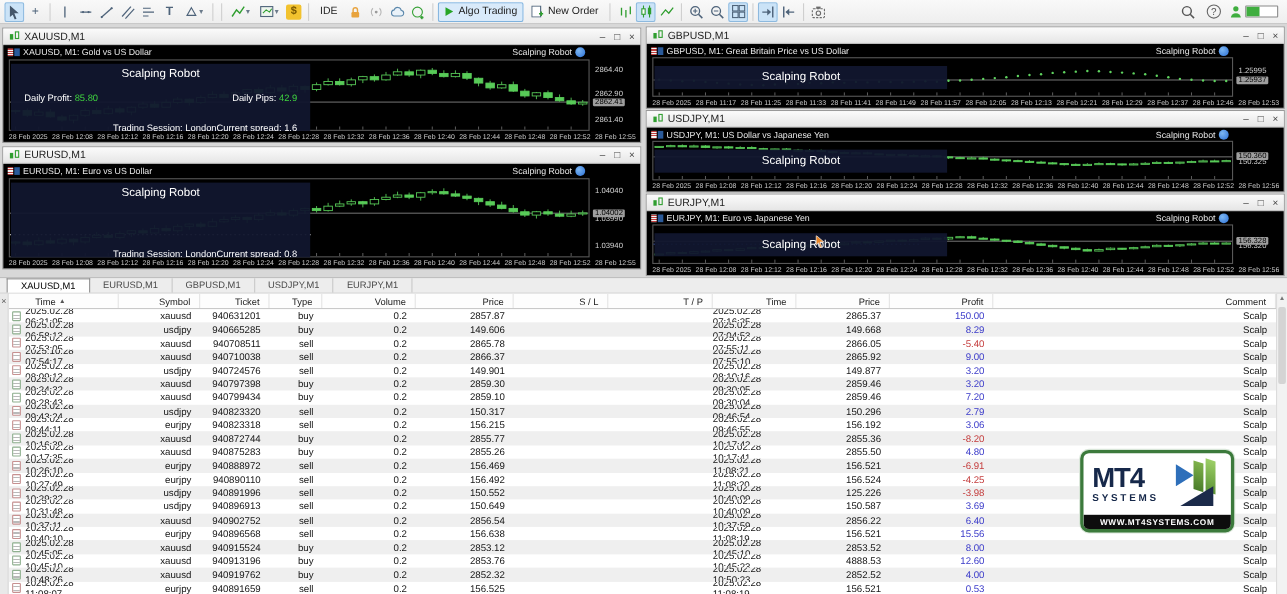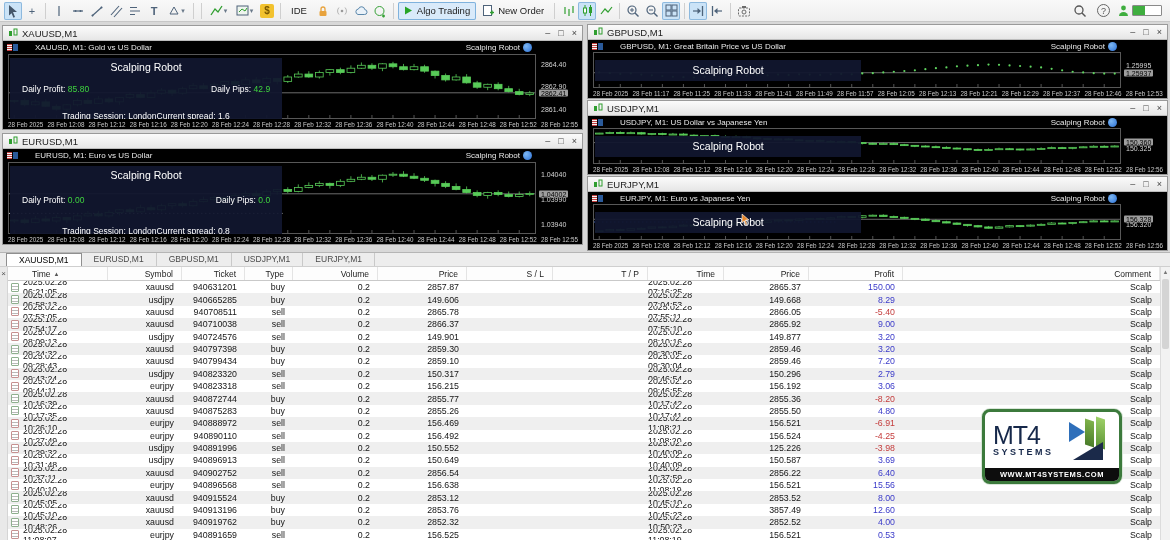--- a/index.html
+++ b/index.html
@@ -36,21 +36,21 @@
   .cwin-a{height:105px;margin-top:1px}
   .cwin-b{height:112px;margin-top:3px}
   .cwin-s{height:75px;margin-bottom:1px}
   .tbar{height:15px;background:linear-gradient(#fbfbfb,#e6e6e6);display:flex;align-items:center;gap:4px;
     padding:0 5px;font-size:9.5px;color:#222;flex:none;border-bottom:1px solid #bdbdbd}
   .wico{display:flex}
   .wtitle{font-size:9.5px}
   .wbtns{margin-left:auto;display:flex;gap:8px;color:#444;font-size:9px;line-height:1}
   .wbtns span{cursor:default}
   .cbody{flex:1;background:#000;position:relative;overflow:hidden}
-  .chead{position:absolute;top:0;left:0;right:46px;height:13px;display:flex;align-items:center;gap:17px;
+  .chead{position:absolute;top:0;left:0;right:46px;height:13px;display:flex;align-items:center;gap:3px;
     padding:0 4px;color:#e8e8e8;font-size:8px;z-index:5}
   .chead-s{height:12px}
   .flags{display:inline-flex;gap:1px}
   .flags i{width:5px;height:7px;display:block}
   .f1{background:repeating-linear-gradient(180deg,#c34040 0 1px,#f5f5f5 1px 2px)}
   .f2{background:#2a5a9a}
   .rlab{margin-left:auto;display:flex;align-items:center;gap:3px}
   .robot-dot{width:9px;height:9px;border-radius:50%;background:radial-gradient(circle at 35% 35%,#7db7f2,#2a6fd6);display:inline-block}
   .plot{position:absolute;left:5px;right:46px;top:13px;bottom:10px;border:1px solid #585858;z-index:1}
   .plot-s{top:12px}
@@ -61,21 +61,21 @@
   .paxis-s{top:12px}
   .ptick{position:absolute;left:4px;transform:translateY(-50%)}
   .pcur{position:absolute;left:2px;transform:translateY(-50%);background:#9e9e9e;color:#000;padding:0 2px;border-radius:1px}
   .ov{position:absolute;background:rgba(17,22,46,0.95);z-index:4;overflow:hidden}
   .ov-big{left:7px;top:17px;bottom:10px;width:47%}
   .ov-sm{left:7px;top:20px;height:21px;width:46%}
   .ov-title{text-align:center;margin-top:3px;font-size:10.5px;color:#fff}
   .ov-sm .ov-title{margin-top:0;line-height:21px}
   .ov-stats{position:absolute;top:42%;left:0;right:0;display:flex;justify-content:space-between;padding:0 12px;
     font-size:8.5px;color:#fff}
-  .ov-session{position:absolute;bottom:-2px;left:0;right:0;display:flex;justify-content:center;padding:0 12px;
+  .ov-session{position:absolute;bottom:-2px;left:0;right:0;display:flex;justify-content:flex-end;padding:0 12px;
     font-size:8.5px;color:#fff}
   .gv{color:#3fd43f}
   .curspointer{position:absolute;left:55%;top:2px;z-index:6}
 
   
   #bottom{height:288px;background:#f0f0f0;position:relative;border-top:1px solid #b5b5b5}
   #tabbar{height:14px;display:flex;align-items:flex-end;background:#ededed;border-bottom:1px solid #cfcfcf;padding-left:6px}
   .tab{height:13px;line-height:13px;padding:0 12px;font-size:8.5px;color:#4a4a4a;border-right:1px solid #c9c9c9}
   .tab.active{background:#fff;border:1px solid #8f8f8f;border-bottom:none;color:#000}
   #grid{position:absolute;top:14px;left:0;right:0;bottom:0;display:flex}
@@ -100,21 +100,21 @@
   .c-profit{width:94px}.c-comment{flex:1}
   .pos{color:#3a3ac9}.neg{color:#c43c3c}
   #vscroll{width:10px;background:#f2f2f2;border-left:1px solid #dcdcdc;position:relative;text-align:center}
   #vscroll .sarr{font-size:6px;color:#777;line-height:10px;display:block}
   .sthumb{position:absolute;top:12px;left:1px;right:1px;height:70px;background:#d4d4d4;border-radius:2px}
 
   
   #logo{position:absolute;left:982px;top:156px;width:140px;height:75px;background:#fff;
     border:3px solid #3c7a3c;border-radius:8px;z-index:9;overflow:hidden;box-shadow:0 0 0 1px #d9e6d9}
   .lg-main{display:flex;align-items:center;justify-content:space-between;padding:4px 8px 0 8px;height:52px}
-  .lg-title{font-size:25px;font-weight:normal;color:#16284a;letter-spacing:-1px;line-height:24px}
+  .lg-title{font-size:25px;font-weight:bold;color:#16284a;letter-spacing:-1px;line-height:24px}
   .lg-sub{font-size:9px;font-weight:bold;color:#16284a;letter-spacing:2.5px}
   .lg-icon{position:relative;width:42px;height:44px}
   .lg-tri{position:absolute;left:0;top:4px;width:0;height:0;border-left:16px solid #2e6fba;border-top:10px solid transparent;border-bottom:10px solid transparent}
   .lg-bar1{position:absolute;left:16px;top:2px;width:9px;height:26px;background:linear-gradient(#7fb24a,#4a7d2a);transform:skewY(18deg)}
   .lg-bar2{position:absolute;left:27px;top:0;width:9px;height:30px;background:linear-gradient(#9ccf66,#5d9436);transform:skewY(18deg)}
   .lg-tri2{position:absolute;left:4px;top:24px;width:0;height:0;border-right:30px solid #1b2a4a;border-top:18px solid transparent}
   .lg-url{position:absolute;left:0;right:0;bottom:0;background:#0d0d0d;color:#fff;font-size:7.5px;font-weight:bold;
     text-align:center;letter-spacing:0.6px;padding:2px 0}
 </style>
 </head>
@@ -664,24 +664,20 @@
               <line x1="499.7" y1="28.512445430325016" x2="499.7" y2="34.410129640851544" stroke="#58cb58" stroke-width="0.8"></line>
               <rect x="495.84" y="31.536842105260778" width="7.72" height="2.033684210528339" fill="#58cb58" stroke="#58cb58" stroke-width="0.8"></rect>
               <line x1="510.21999999999997" y1="28.518742969440535" x2="510.21999999999997" y2="34.416427179967066" stroke="#58cb58" stroke-width="0.8"></line>
               <rect x="506.35999999999996" y="31.536842105260778" width="7.72" height="2.033684210528339" fill="#000" stroke="#58cb58" stroke-width="0.8"></rect>
               <line x1="520.74" y1="28.384514803878645" x2="520.74" y2="33.26535690913536" stroke="#58cb58" stroke-width="0.8"></line>
               <rect x="516.88" y="30.52000000000226" width="7.72" height="1.0168421052585188" fill="#000" stroke="#58cb58" stroke-width="0.8"></rect>
             </svg>
           </div>
         <div class="ov ov-big">
           <div class="ov-title">Scalping Robot</div>
-          <div class="ov-stats">
-            <span><span>Daily Profit:</span> <span class="gv">0.00</span></span>
-            <span><span>Daily Pips:</span> <span class="gv">0.0</span></span>
-          </div>
           <div class="ov-session">
             <span><span>Trading Session:</span> <span>London</span></span>
             <span><span>Current spread:</span> <span>0.8</span></span>
           </div>
         </div>
         <div class="paxis">
             <span class="ptick" style="top: 16%;">1.04040</span>
             <span class="ptick" style="top: 52%;">1.03990</span>
             <span class="ptick" style="top: 86%;">1.03940</span>
             <span class="pcur" style="top: 44%;">1.04002</span>
@@ -1554,21 +1550,21 @@
               <span>2025.02.28 10:45:10</span>
             </span>
             <span class="tc c-symbol">xauusd</span>
             <span class="tc c-ticket">940913196</span>
             <span class="tc c-type">buy</span>
             <span class="tc c-vol">0.2</span>
             <span class="tc c-price">2853.76</span>
             <span class="tc c-sl"></span>
             <span class="tc c-tp"></span>
             <span class="tc c-ctime">2025.02.28 10:45:23</span>
-            <span class="tc c-cprice">3857.49</span>
+            <span class="tc c-cprice">4888.53</span>
             <span class="tc c-profit pos">12.60</span>
             <span class="tc c-comment">Scalp</span>
           </div>
           <div class="trow alt">
             <span class="tc c-time">
               <span class="tico buy"></span>
               <span>2025.02.28 10:48:26</span>
             </span>
             <span class="tc c-symbol">xauusd</span>
             <span class="tc c-ticket">940919762</span>

